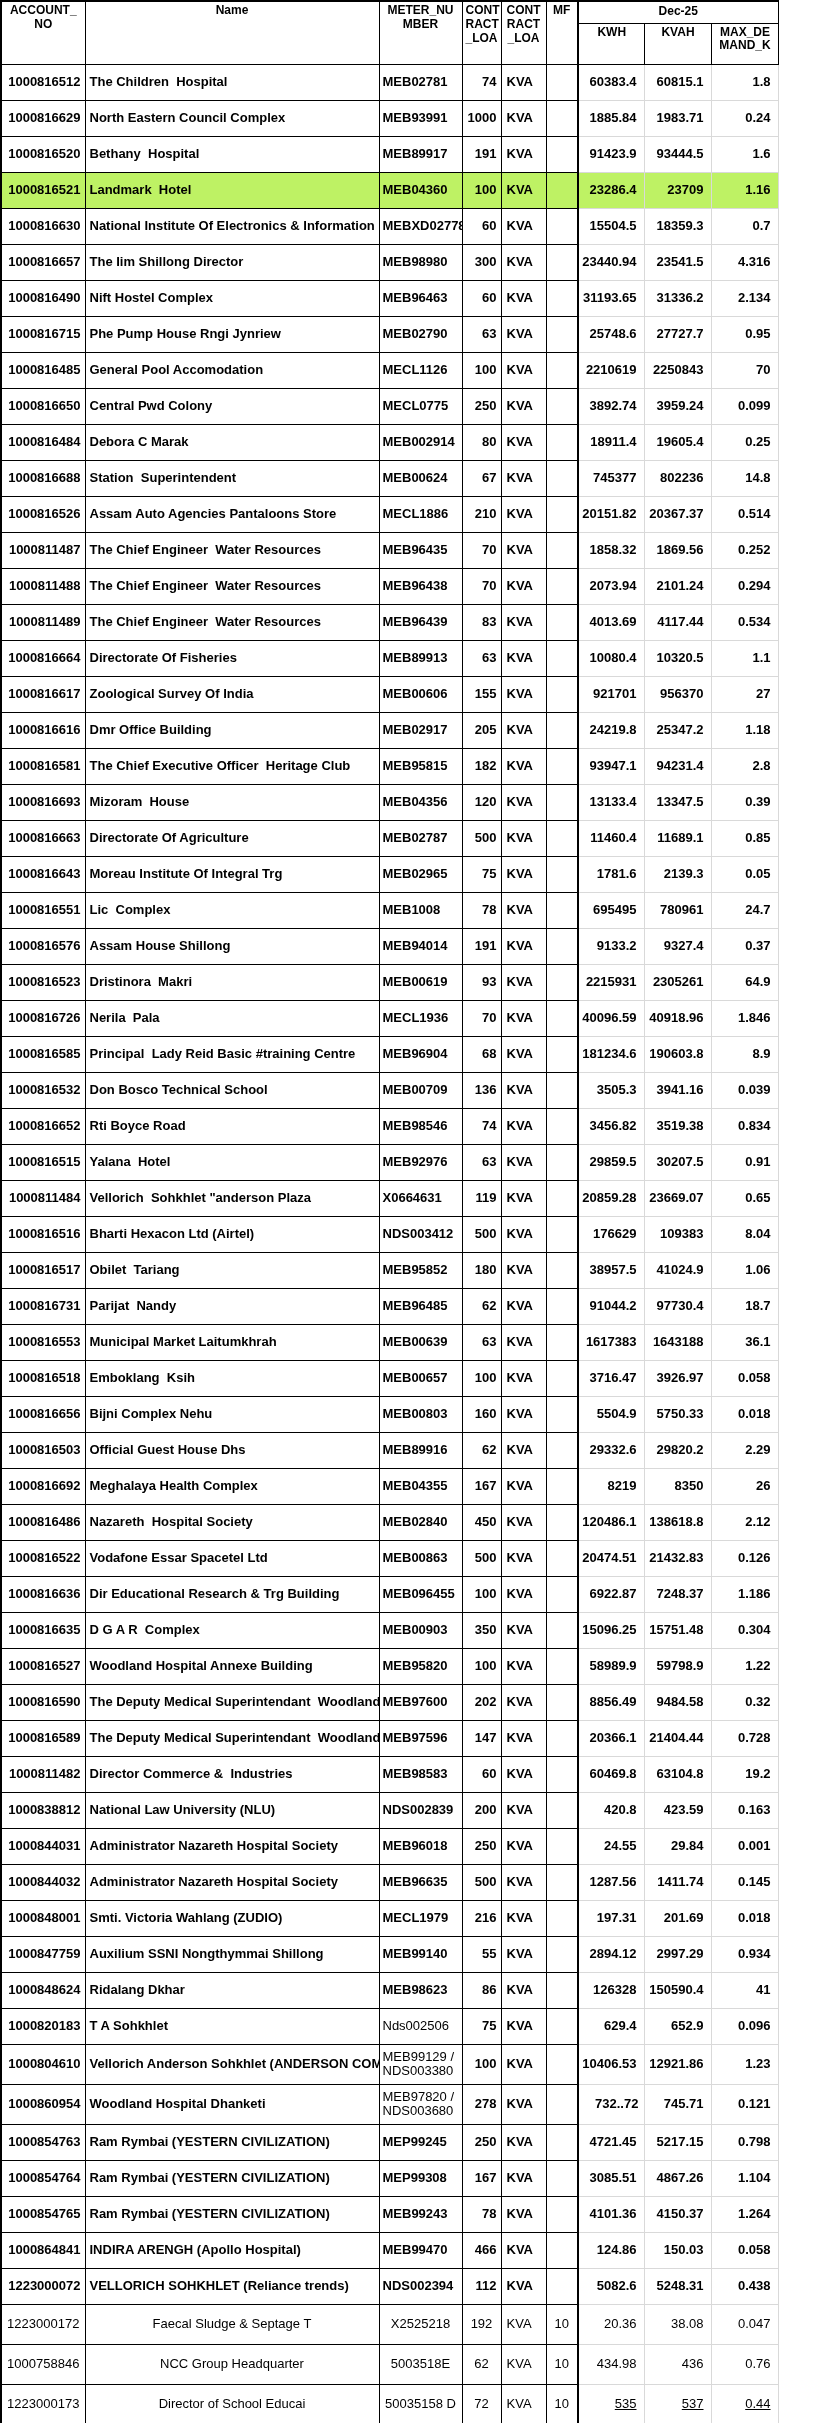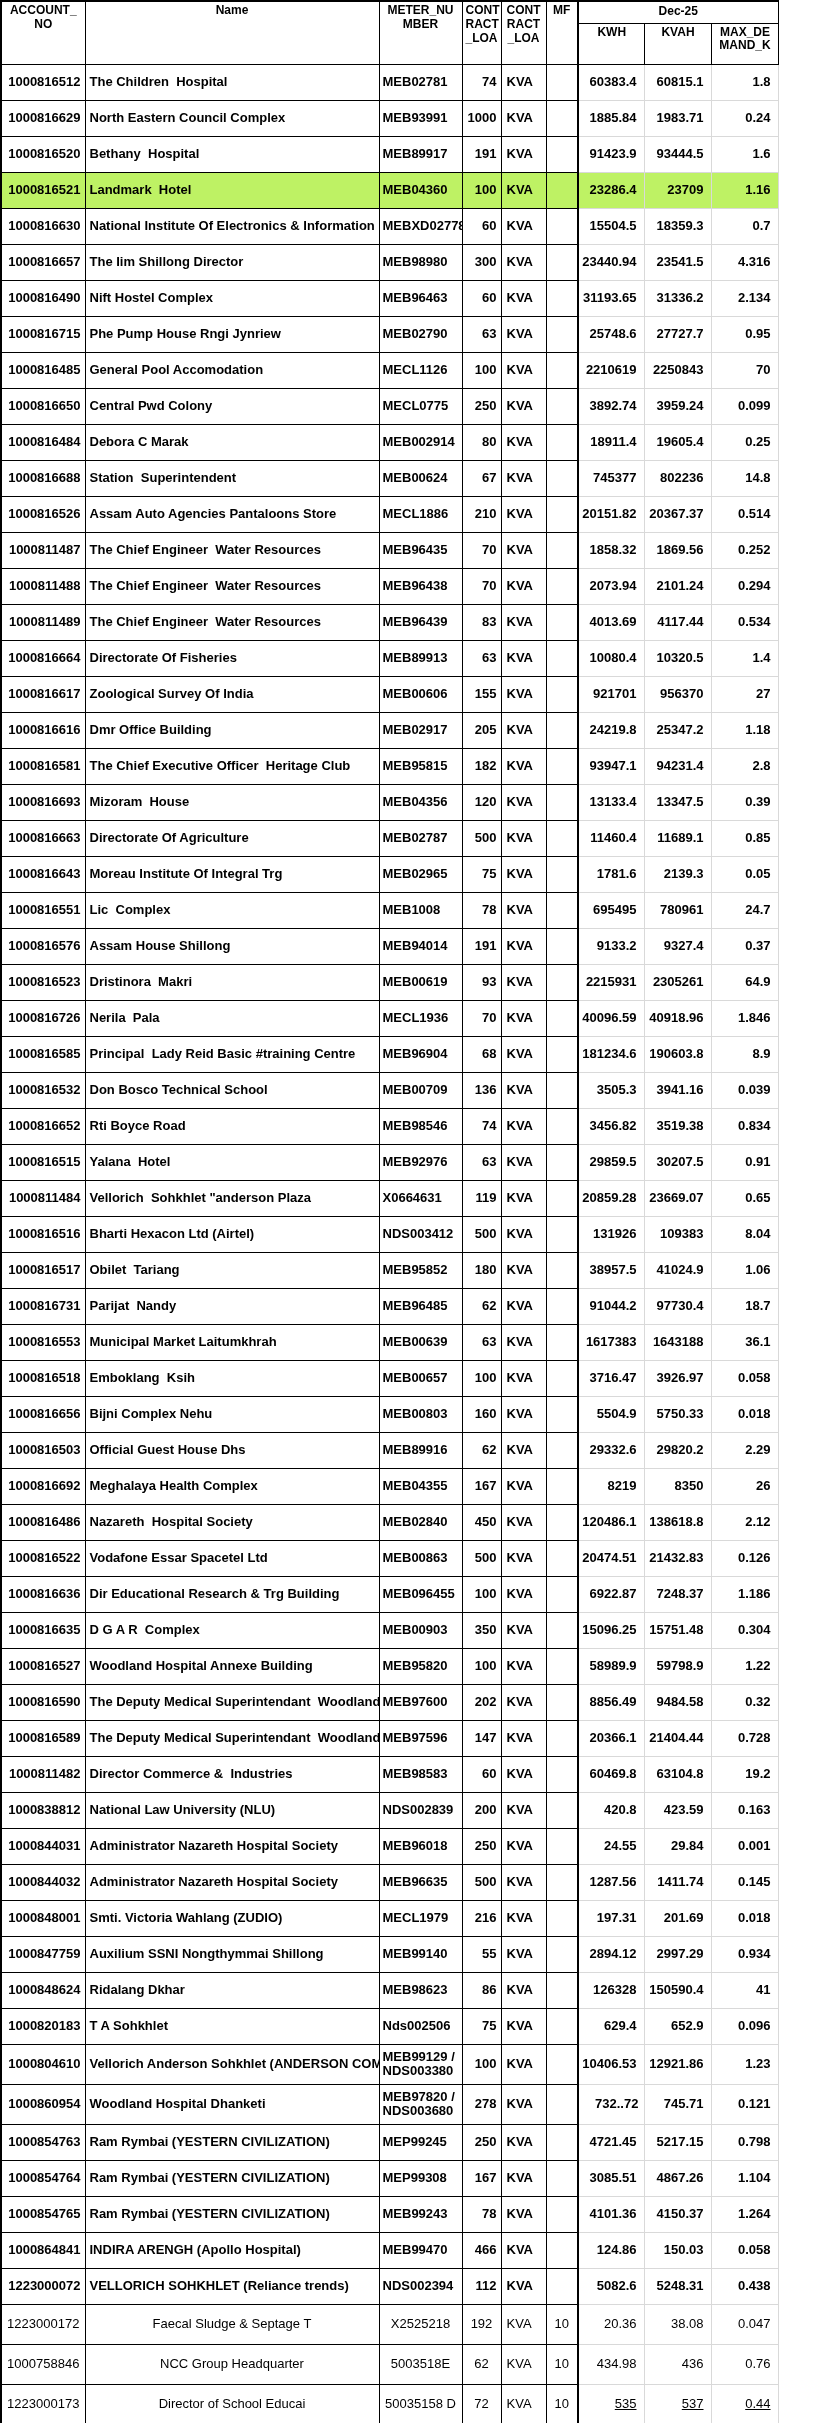--- a/index.html
+++ b/index.html
@@ -43,21 +43,21 @@
     text-align:right; padding-right:7px;
   }
   td.c-kwh { border-left:2px solid #000; }
   th.mf-h { border-right:2px solid #000; }
   td.c-mf { border-right:2px solid #000; }
   td.dec.left { text-align:left; padding-left:16px; padding-right:0; }
   tr.shaded td { background:#bef264; }
   tr.center td.c-account, tr.center td.c-name, tr.center td.c-meter,
   tr.center td.c-load { text-align:center; padding-left:0; padding-right:0; }
   tr.light td { font-weight:normal; }
-  td.wlight { font-weight:bold; }
+  td.wlight { font-weight:normal; }
   table.sheet { border-left:2px solid #000; border-top:2px solid #000; }
   tbody tr:last-child td { border-bottom-width:2px; }
   tbody tr:last-child td.dec { border-bottom:1px solid #d9d9d9;text-decoration:underline; }
 </style>
 </head>
 <body>
 
 <table class="sheet">
   <colgroup>
     <col class="c-account">
@@ -272,21 +272,21 @@
       </tr>
       <tr class="">
         <td class="c-account">1000816664</td>
         <td class="c-name">Directorate Of Fisheries</td>
         <td class="c-meter">MEB89913</td>
         <td class="c-load">63</td>
         <td class="c-unit">KVA</td>
         <td class="c-mf"></td>
         <td class="c-kwh dec">10080.4</td>
         <td class="c-kvah dec">10320.5</td>
-        <td class="c-max dec">1.4</td>
+        <td class="c-max dec">1.1</td>
       </tr>
       <tr class="">
         <td class="c-account">1000816617</td>
         <td class="c-name">Zoological Survey Of India</td>
         <td class="c-meter">MEB00606</td>
         <td class="c-load">155</td>
         <td class="c-unit">KVA</td>
         <td class="c-mf"></td>
         <td class="c-kwh dec">921701</td>
         <td class="c-kvah dec">956370</td>
@@ -446,21 +446,21 @@
         <td class="c-kvah dec">23669.07</td>
         <td class="c-max dec">0.65</td>
       </tr>
       <tr class="">
         <td class="c-account">1000816516</td>
         <td class="c-name">Bharti Hexacon Ltd (Airtel)</td>
         <td class="c-meter">NDS003412</td>
         <td class="c-load">500</td>
         <td class="c-unit">KVA</td>
         <td class="c-mf"></td>
-        <td class="c-kwh dec">131926</td>
+        <td class="c-kwh dec">176629</td>
         <td class="c-kvah dec">109383</td>
         <td class="c-max dec">8.04</td>
       </tr>
       <tr class="">
         <td class="c-account">1000816517</td>
         <td class="c-name">Obilet  Tariang</td>
         <td class="c-meter">MEB95852</td>
         <td class="c-load">180</td>
         <td class="c-unit">KVA</td>
         <td class="c-mf"></td>

